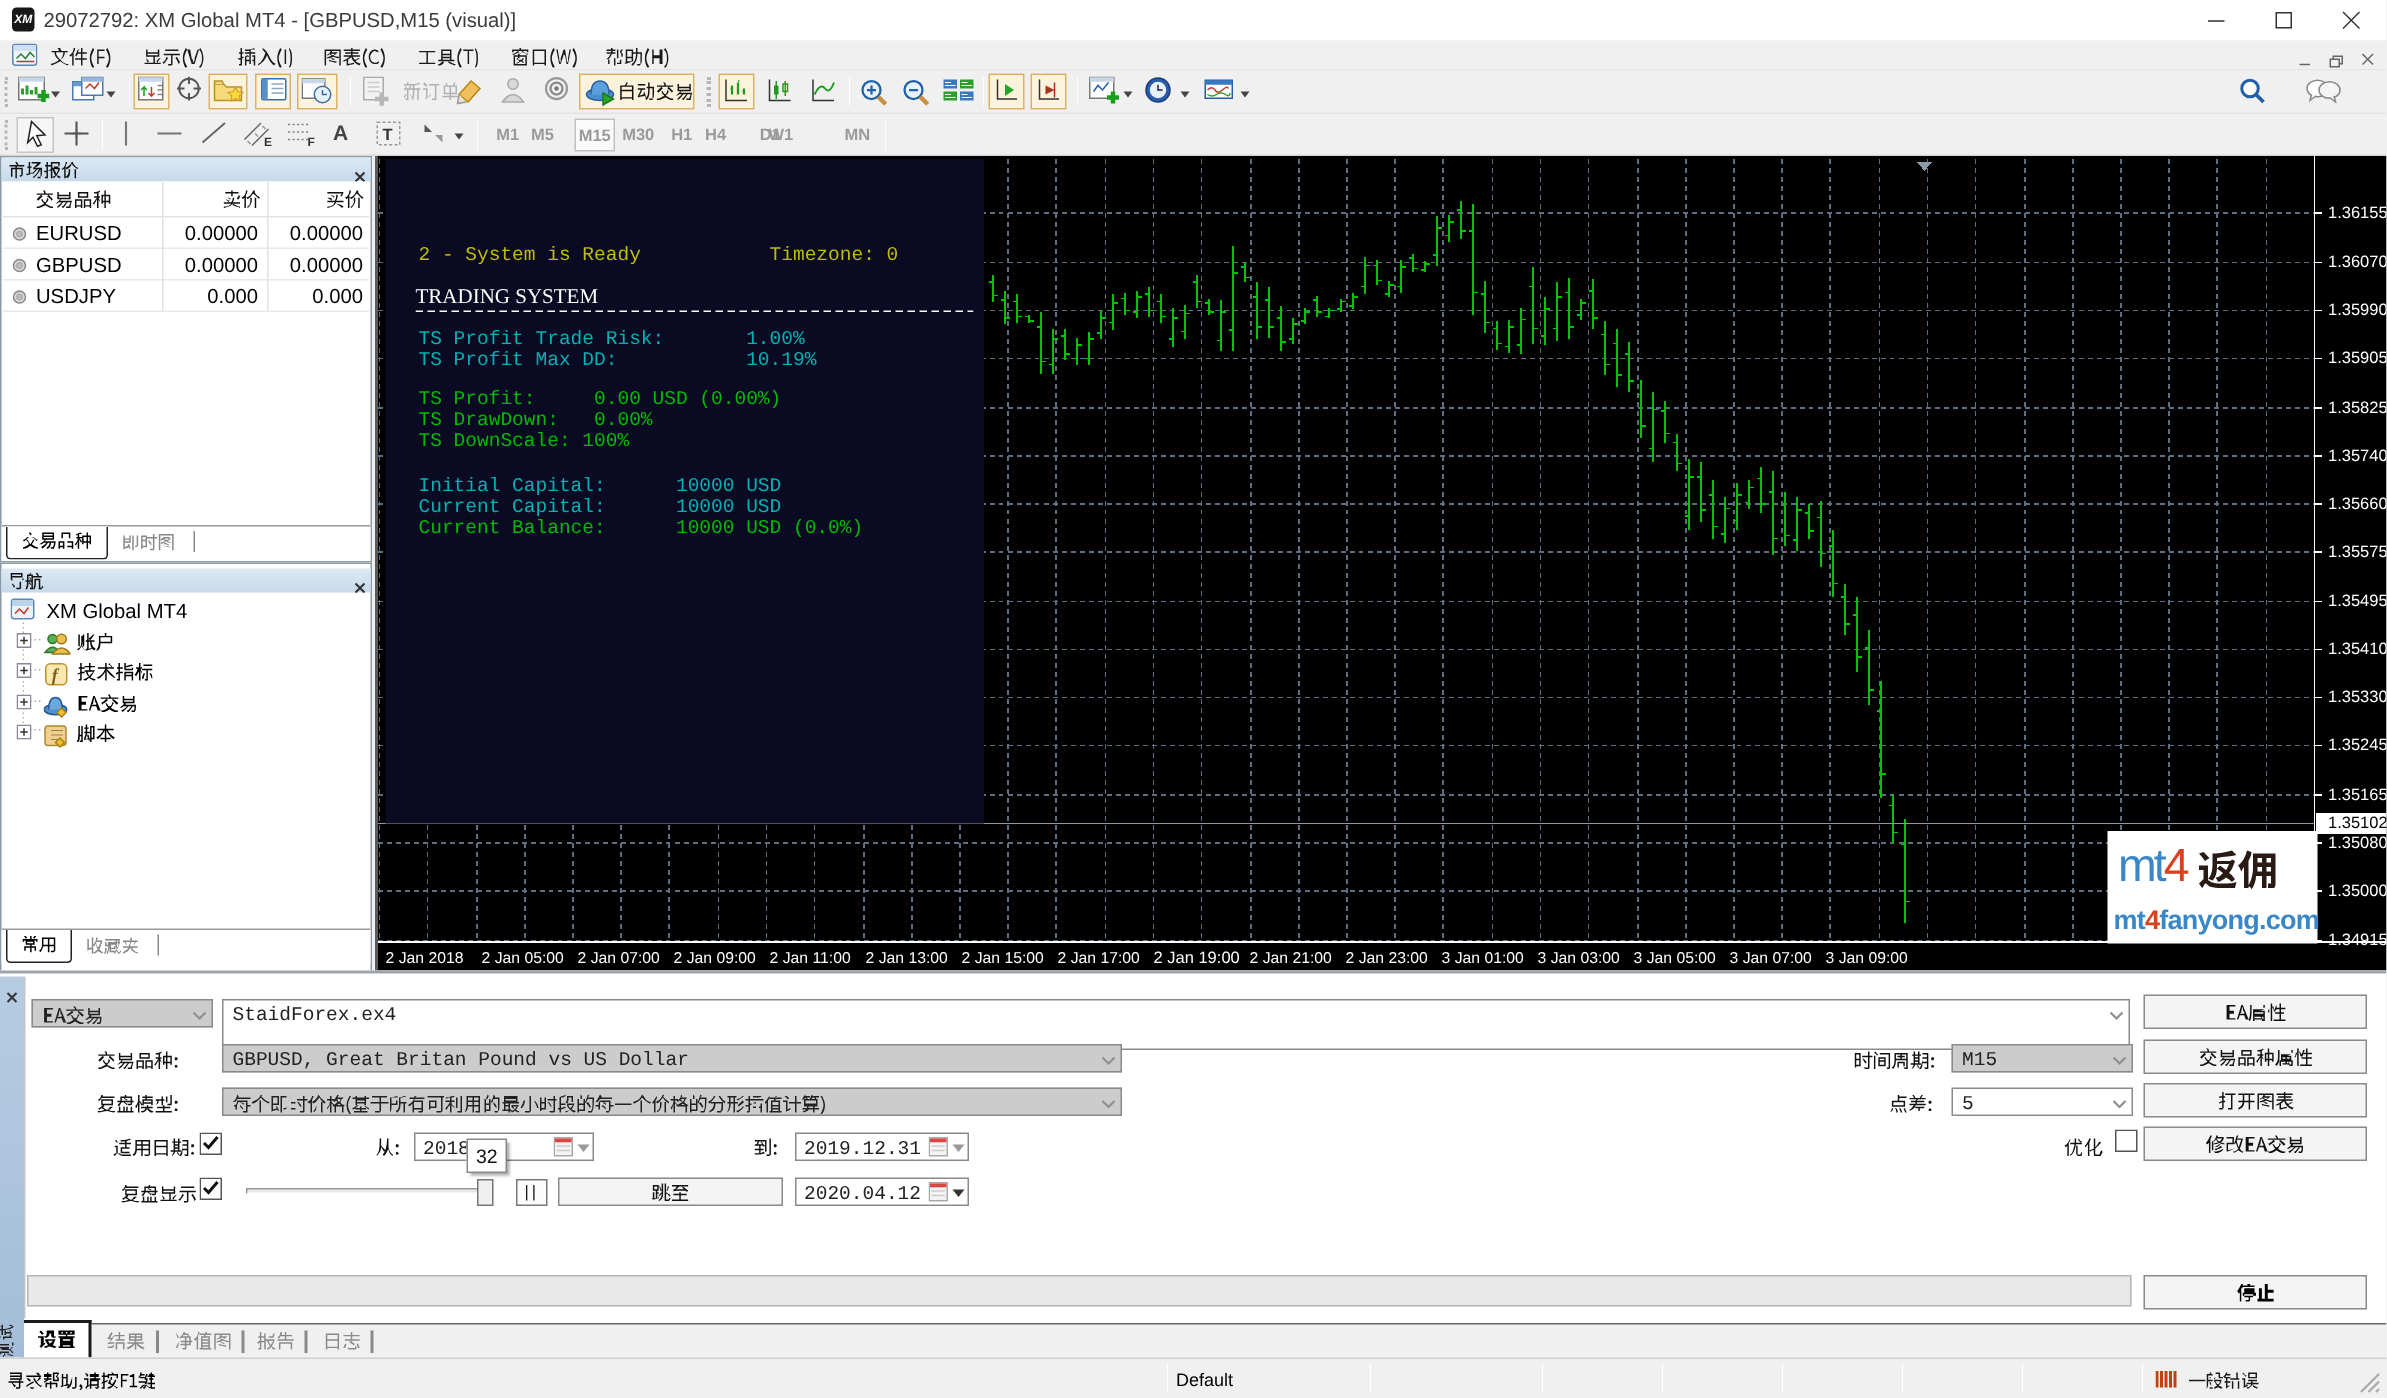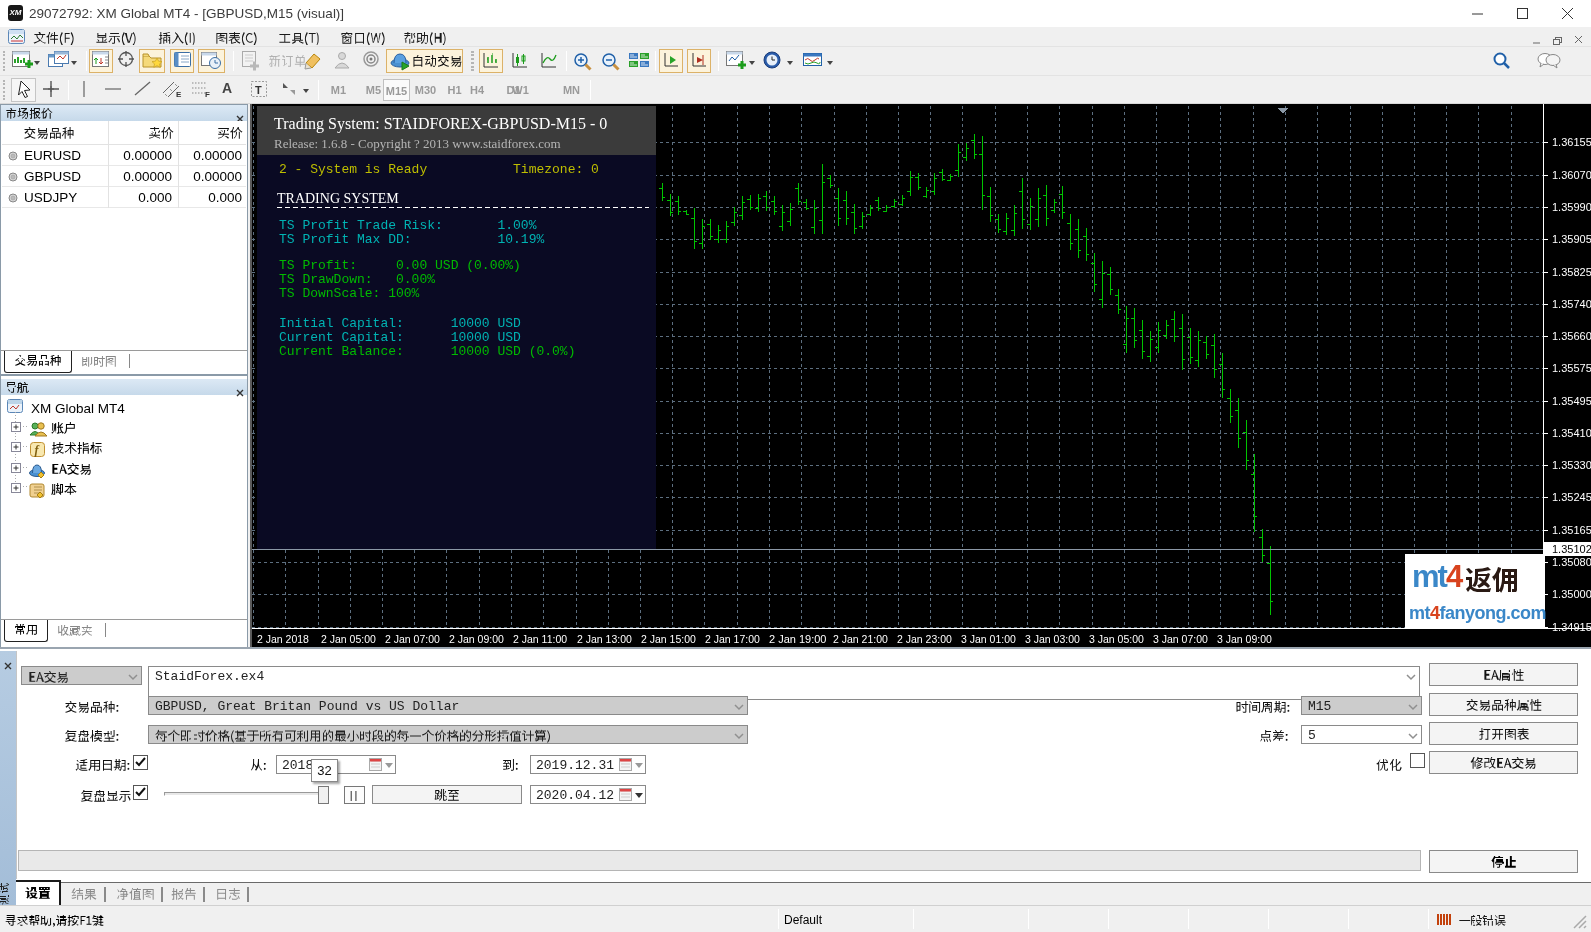--- a/index.html
+++ b/index.html
@@ -263,21 +263,21 @@
   </svg>
 <svg class="abs" style="left:280px;top:80px;" width="20" height="18">
     <path d="M3 3 l5 5 -5 0 z" fill="#555"></path>
     <path d="M15 15 l-5 -5 5 0 z" fill="#999"></path>
   </svg>
 <svg class="abs" style="left:302px;top:78px;" width="8" height="24">
     <path d="M1 11 l6 0 l-3 4 z" fill="#444"></path>
   </svg>
 <div class="abs" style="left:318px;top:80px;width:1px;height:20px;background:#d0d0d0;border-right:1px solid #fff"></div>
 <div class="abs" style="left:325px;top:79px;width:27px;height:22px;text-align:center;font-size:11px;font-weight:bold;color:#9a9a9a;line-height:22px">M1</div>
-<div class="abs" style="left:354px;top:79px;width:27px;height:22px;text-align:right;font-size:11px;font-weight:bold;color:#9a9a9a;line-height:22px">M5</div>
+<div class="abs" style="left:354px;top:79px;width:27px;height:22px;text-align:left;font-size:11px;font-weight:bold;color:#9a9a9a;line-height:22px">M5</div>
 <div class="abs" style="left:383px;top:79px;width:27px;height:22px;background:#fafafa;border:1px solid #c0c0c0;text-align:center;font-size:11px;font-weight:bold;color:#9a9a9a;line-height:22px">M15</div>
 <div class="abs" style="left:412px;top:79px;width:27px;height:22px;text-align:center;font-size:11px;font-weight:bold;color:#9a9a9a;line-height:22px">M30</div>
 <div class="abs" style="left:441px;top:79px;width:27px;height:22px;text-align:center;font-size:11px;font-weight:bold;color:#9a9a9a;line-height:22px">H1</div>
 <div class="abs" style="left:470px;top:79px;width:27px;height:22px;text-align:left;font-size:11px;font-weight:bold;color:#9a9a9a;line-height:22px">H4</div>
 <div class="abs" style="left:500px;top:79px;width:27px;height:22px;text-align:center;font-size:11px;font-weight:bold;color:#9a9a9a;line-height:22px">D1</div>
 <div class="abs" style="left:507px;top:79px;width:27px;height:22px;text-align:center;font-size:11px;font-weight:bold;color:#9a9a9a;line-height:22px">W1</div>
 <div class="abs" style="left:558px;top:79px;width:27px;height:22px;text-align:center;font-size:11px;font-weight:bold;color:#9a9a9a;line-height:22px">MN</div>
 <div class="abs" style="left:590px;top:80px;width:1px;height:20px;background:#d0d0d0;border-right:1px solid #fff"></div>
 <div class="abs" style="left:0;top:104px;width:248px;height:271px;background:#fff;border:1px solid #8a9aa8">
 <div class="abs" style="left:0;top:0;width:246px;height:16px;background:linear-gradient(#dce9f5,#c6d9ea)">
@@ -464,40 +464,36 @@
 <div class="abs" style="left:455px;top:529px;font-size:10.5px;color:#fff;white-space:nowrap">2 Jan 17:00</div>
 <div class="abs" style="left:519px;top:529px;font-size:11px;color:#fff;white-space:nowrap">2 Jan 19:00</div>
 <div class="abs" style="left:583px;top:529px;font-size:10.5px;color:#fff;white-space:nowrap">2 Jan 21:00</div>
 <div class="abs" style="left:647px;top:529px;font-size:10.5px;color:#fff;white-space:nowrap">2 Jan 23:00</div>
 <div class="abs" style="left:711px;top:529px;font-size:10.5px;color:#fff;white-space:nowrap">3 Jan 01:00</div>
 <div class="abs" style="left:775px;top:529px;font-size:10.5px;color:#fff;white-space:nowrap">3 Jan 03:00</div>
 <div class="abs" style="left:839px;top:529px;font-size:10.5px;color:#fff;white-space:nowrap">3 Jan 05:00</div>
 <div class="abs" style="left:903px;top:529px;font-size:10.5px;color:#fff;white-space:nowrap">3 Jan 07:00</div>
 <div class="abs" style="left:967px;top:529px;font-size:10.5px;color:#fff;white-space:nowrap">3 Jan 09:00</div>
 <div class="abs" style="left:7px;top:2px;width:399px;height:443px;background:#0a0a23">
-<div class="abs" style="left:0;top:0;width:399px;height:49px;background:#3b3b3b">
-        <div class="abs" style="left:17px;top:9px;font-family:'Liberation Serif',serif;font-size:16px;color:#fff">Trading System: STAIDFOREX-GBPUSD-M15 - 0</div>
-        <div class="abs" style="left:17px;top:30px;font-family:'Liberation Serif',serif;font-size:13px;color:#b5b5b5">Release: 1.6.8 - Copyright ? 2013 www.staidforex.com</div>
-      </div>
 <div class="abs" style="left:22px;top:56px;font-family:'Liberation Mono',monospace;font-size:13px;white-space:pre;color:#bebe00">2 - System is Ready           Timezone: 0</div>
 <div class="abs" style="left:20px;top:85px;font-family:'Liberation Serif',serif;font-size:14px;color:#fff">TRADING SYSTEM</div>
 <svg class="abs" style="left:20px;top:100px" width="372" height="3">
         <line x1="0" y1="1.5" x2="372" y2="1.5" stroke="#fff" stroke-dasharray="5 3"></line>
       </svg>
 <div class="abs" style="left:22px;top:112px;font-family:'Liberation Mono',monospace;font-size:13px;white-space:pre;color:#00b3b3">TS Profit Trade Risk:       1.00%</div>
 <div class="abs" style="left:22px;top:126px;font-family:'Liberation Mono',monospace;font-size:13px;white-space:pre;color:#00b3b3">TS Profit Max DD:           10.19%</div>
 <div class="abs" style="left:22px;top:152px;font-family:'Liberation Mono',monospace;font-size:13px;white-space:pre;color:#00bb00">TS Profit:     0.00 USD (0.00%)</div>
 <div class="abs" style="left:22px;top:166px;font-family:'Liberation Mono',monospace;font-size:13px;white-space:pre;color:#00bb00">TS DrawDown:   0.00%</div>
 <div class="abs" style="left:22px;top:180px;font-family:'Liberation Mono',monospace;font-size:13px;white-space:pre;color:#00bb00">TS DownScale: 100%</div>
 <div class="abs" style="left:22px;top:210px;font-family:'Liberation Mono',monospace;font-size:13px;white-space:pre;color:#00b3b3">Initial Capital:      10000 USD</div>
 <div class="abs" style="left:22px;top:224px;font-family:'Liberation Mono',monospace;font-size:13px;white-space:pre;color:#00b3b3">Current Capital:      10000 USD</div>
 <div class="abs" style="left:22px;top:238px;font-family:'Liberation Mono',monospace;font-size:13px;white-space:pre;color:#00bb00">Current Balance:      10000 USD (0.0%)</div>
 </div>
 <div class="abs" style="left:1155px;top:450px;width:140px;height:75px;background:#fff">
-<div class="abs" style="left:7px;top:5px;font-size:31px;font-weight:bold;letter-spacing:-2px;color:#3a87c8">mt<span style="color:#d8431e">4</span></div>
+<div class="abs" style="left:7px;top:5px;font-size:31px;font-weight:normal;letter-spacing:-2px;color:#3a87c8">mt<span style="color:#d8431e">4</span></div>
 <div class="abs" style="left:60px;top:9px"><svg style="display:inline-block;vertical-align:top" width="54" height="32" viewBox="0 -27.0 54 31.9">
           <path d="M1 -21C3 -19 4 -17 5 -16L8 -18C7 -19 5 -21 4 -22ZM7 -13H1V-10H4V-4C3 -3 2 -2 1 -1L3 2C4 1 5 -1 5 -1C6 -1 7 -0 8 1C11 2 13 2 16 2C19 2 24 2 25 2C25 1 26 -1 26 -2C24 -1 19 -1 16 -1C13 -1 11 -1 9 -2C8 -3 8 -3 7 -3ZM13 -11 17 -8C15 -6 14 -5 12 -5C13 -4 13 -3 14 -2C16 -3 18 -4 19 -5C21 -4 22 -3 23 -2L25 -4C24 -5 23 -7 21 -8C23 -10 24 -13 25 -16L23 -17L22 -16H13V-18C18 -19 22 -19 26 -20L23 -23C20 -22 15 -21 10 -21V-15C10 -12 10 -7 7 -4C8 -4 10 -3 10 -3C13 -6 13 -10 13 -14H21C20 -12 20 -11 19 -10L15 -13Z M33 -23C32 -19 30 -15 27 -13C28 -12 29 -10 29 -9C30 -10 30 -11 31 -12V2H34V1C35 1 36 2 36 3C38 0 39 -3 39 -6H43V2H46V-6H49V-1C49 -1 49 -1 49 -1C49 -1 48 -1 47 -1C47 0 47 2 47 2C49 2 50 2 51 2C52 1 52 0 52 -1V-21H37V-11C37 -8 36 -3 34 0V-16C35 -18 36 -20 36 -22ZM40 -18H43V-15H40ZM49 -18V-15H46V-18ZM40 -12H43V-9H40C40 -10 40 -10 40 -11ZM49 -12V-9H46V-12Z" fill="#2a1a14"></path>
         </svg></div>
 <div class="abs" style="left:4px;top:49px;font-size:18px;font-weight:bold;letter-spacing:-0.5px;color:#3a87c8">mt<span style="color:#d8431e">4</span>fanyong.com</div>
 </div>
 </div>
 <div class="abs" style="left:0;top:647px;width:1591px;height:258px;background:#fff;border-top:2px solid #9aa5b0">
 <div class="abs" style="left:16px;top:2px;width:1575px;height:228px;background:#fff;border-left:1px solid #c5c5c5"></div>
 <div style="position:absolute;left:21px;top:17px">
       <div class="abs" style="left:0px;top:0px;width:121px;height:19px;background:#cccccc;border:1px solid #8a8a8a">

